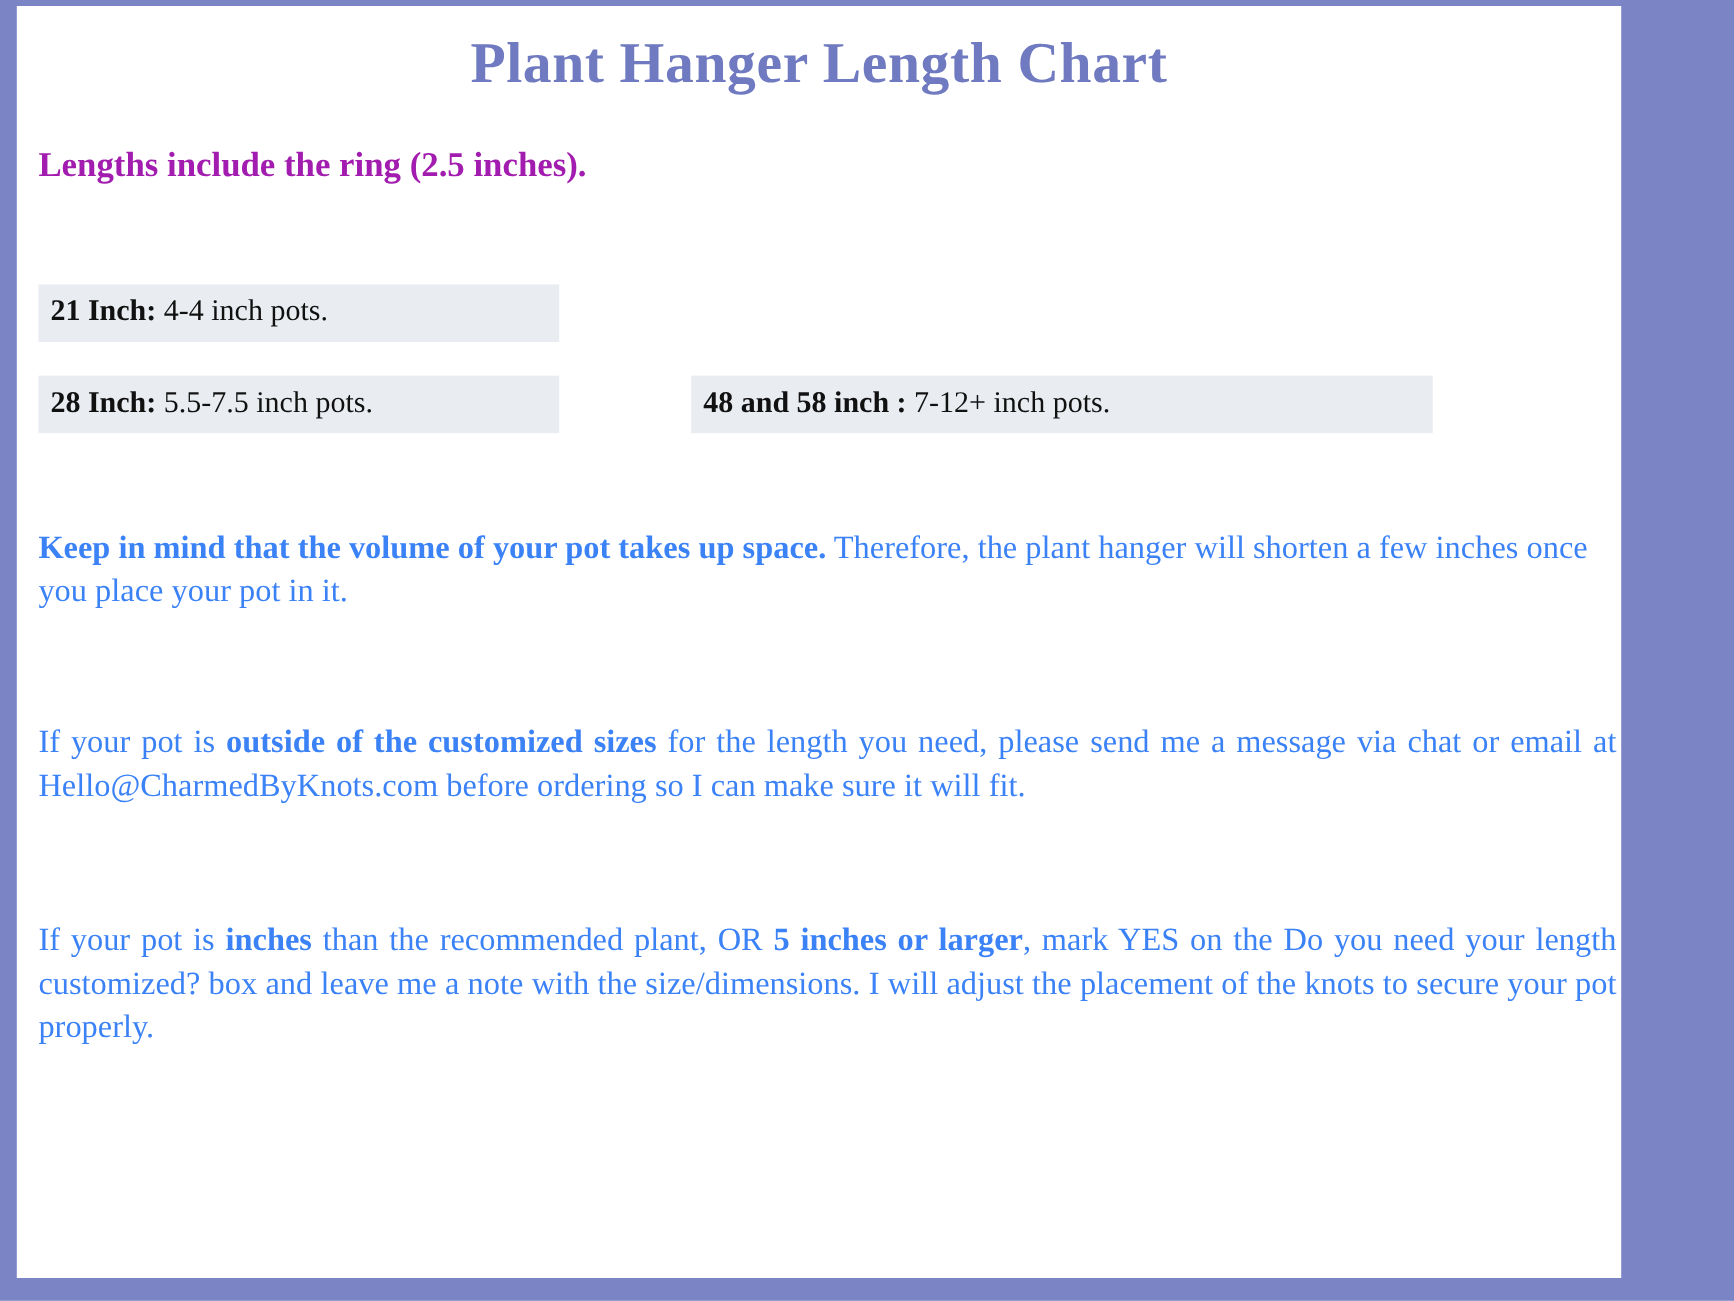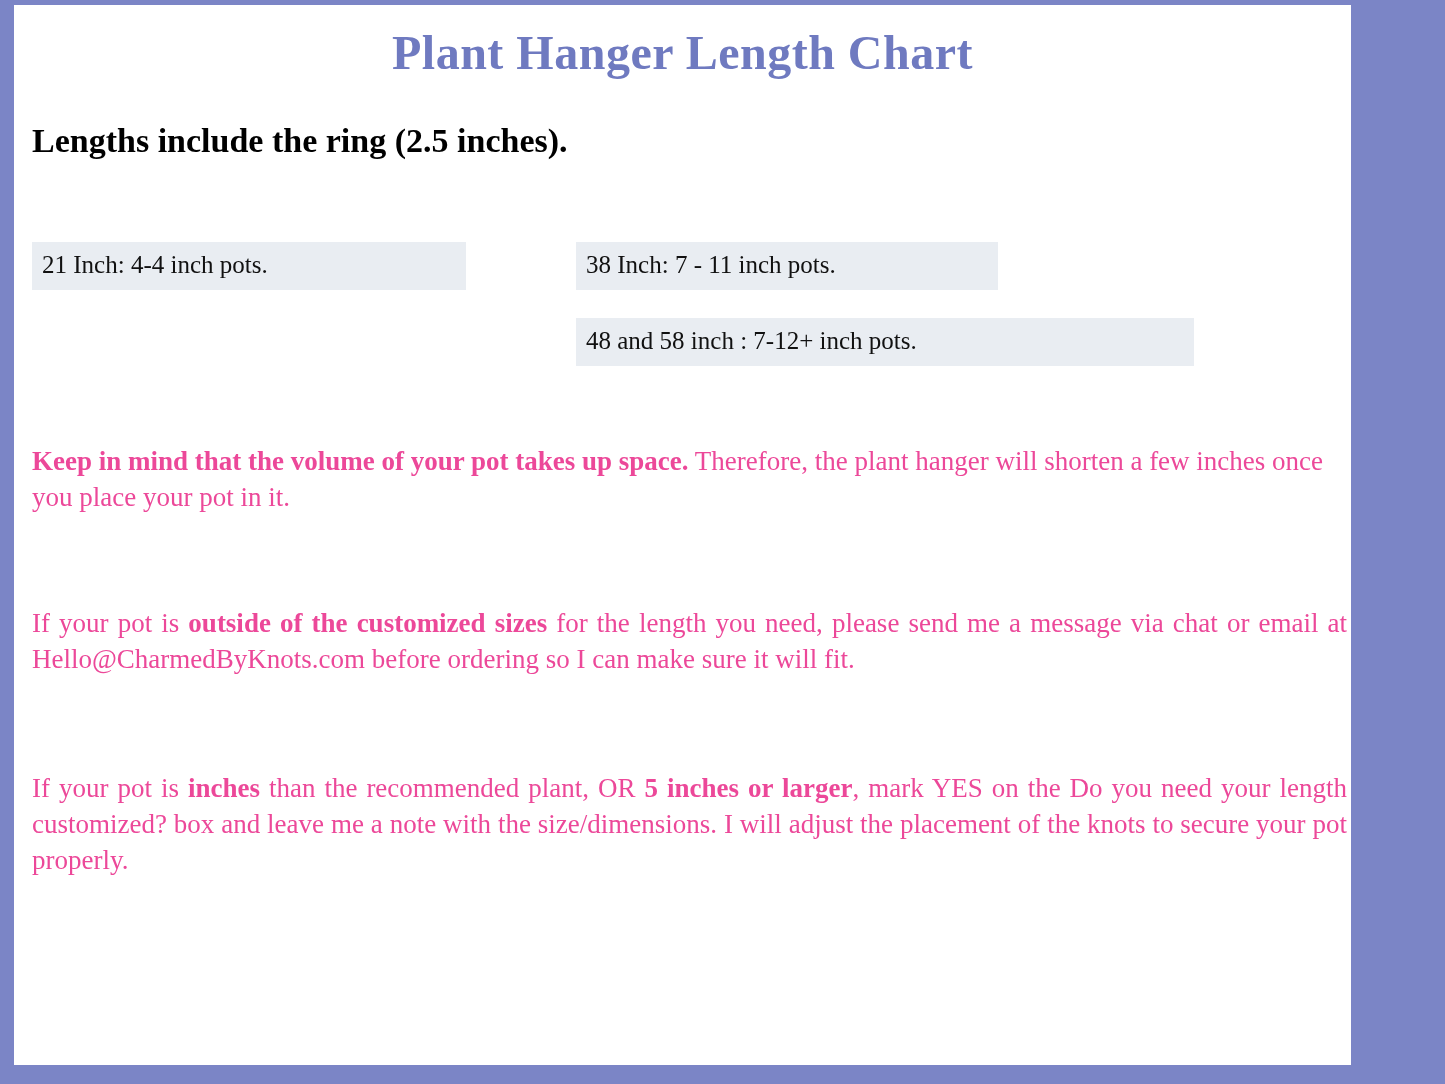--- a/index.html
+++ b/index.html
@@ -26,51 +26,51 @@
     text-align: center;
     color: #6f7ac0;
     font-size: 48px;
     font-weight: bold;
     letter-spacing: 0.5px;
     margin: 22px 0 0 0;
     line-height: 1.1;
     font-family: "Liberation Serif", serif;
   }
   .intro {
-    font-size: 34px;
+    font-size: 29px;
     font-weight: bold;
-    color: #000000;
+    color: #a21caf;
     margin: 42px 0 0 18px;
   }
   .size-grid {
     position: relative;
     margin-top: 82px;
     height: 140px;
   }
   .cell {
     position: absolute;
     background: #e9edf2;
     font-size: 25px;
     color: #111111;
     padding: 8px 10px 10px 10px;
     box-sizing: border-box;
     white-space: nowrap;
     line-height: 1.2;
   }
   .cell b {
-    font-weight: normal;
+    font-weight: bold;
   }
   .c-left1  { left: 18px;  top: 0px;   width: 434px; }
   .c-left2  { left: 18px;  top: 76px;  width: 434px; }
   .c-right1 { left: 562px; top: 0px;   width: 422px; }
   .c-right2 { left: 562px; top: 76px;  width: 618px; }
 
   .para {
     font-size: 27px;
-    color: #ec4899;
+    color: #3b82f6;
     line-height: 1.33;
     margin: 0 4px 0 18px;
     text-align: justify;
     text-justify: inter-word;
   }
   .para b { font-weight: bold; }
   .p1 { margin-top: 62px; }
   .p2 { margin-top: 90px; }
   .p3 { margin-top: 94px; }
   .nojustify { text-align: left; }
@@ -81,22 +81,22 @@
 <div class="page">
 
   <h1 class="title">Plant Hanger Length Chart</h1>
 
   <div class="intro">Lengths include the ring (2.5 inches).</div>
 
   <div class="size-grid">
     <div class="cell c-left1">
       <b>21 Inch:</b><span> 4-4 inch pots.</span>
     </div>
-    <div class="cell c-right1">
-      <b>38 Inch:</b><span>  7 - 11 inch pots.</span>
+    <div class="cell c-left2">
+      <b>28 Inch:</b><span> 5.5-7.5 inch pots.</span>
     </div>
     <div class="cell c-right2">
       <b>48 and 58 inch :</b><span>  7-12+ inch pots.</span>
     </div>
   </div>
 
   <p class="para p1 nojustify">
     <b>Keep in mind that the volume of your pot takes up space.</b><span>  Therefore, the plant hanger will shorten a few inches once you place your pot in it.</span>
   </p>
 

